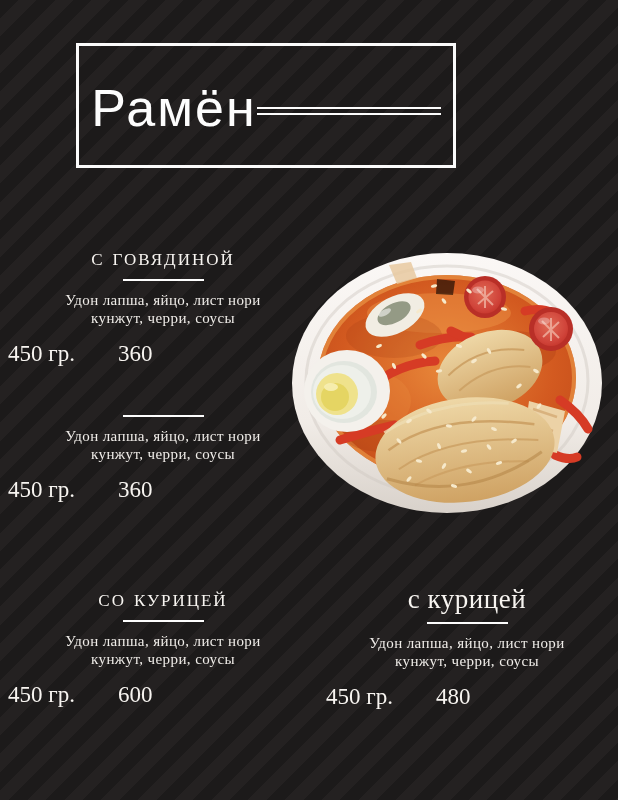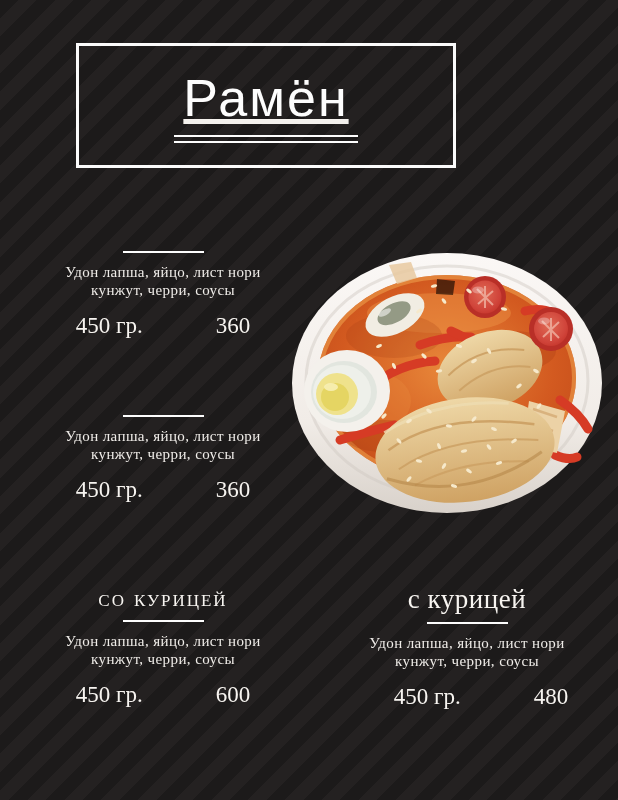--- a/index.html
+++ b/index.html
@@ -4,41 +4,41 @@
 <style>
   html,body { margin:0; padding:0; }
   .page {
     position:relative; width:618px; height:800px; overflow:hidden;
     background:repeating-linear-gradient(135deg, #1c1a1a 0 13px, #242121 13px 26px);
     font-family:"Liberation Serif", serif; color:#f4f1ed;
   }
   .title-box {
     position:absolute; left:76px; top:43px; width:380px; height:125px;
     border:3px solid #fbfbfb; box-sizing:border-box;
-    display:flex; flex-direction:column; align-items:center; justify-content:center;text-decoration:underline;
+    display:flex; flex-direction:row; align-items:center; justify-content:center;
   }
   .title-text {
     font-family:"Liberation Sans", sans-serif; font-size:52px; line-height:1;
     letter-spacing:2px; color:#fdfdfd; margin-top:4px;
   }
   .title-underline {
     width:184px; height:4px; margin-top:11px;
     border-top:2px solid #fdfdfd; border-bottom:2px solid #fdfdfd;
   }
   .menu-item { position:absolute; width:310px; text-align:center; }
   .item-1 { left:8px;   top:243px; }
   .item-2 { left:8px;   top:407px; }
   .item-3 { left:8px;   top:584px; }
   .item-4 { left:312px; top:584px; }
   .item-name { font-size:27px; line-height:30px; letter-spacing:0.5px; color:#f7f4f0; }
   .caps .item-name { font-variant:small-caps; font-size:24px; line-height:28px; letter-spacing:2px; }
   .item-divider { width:81px; border-top:2.5px solid #fdfdfd; margin:8px auto 10px auto; }
   .item-desc { font-size:15px; line-height:18px; letter-spacing:0.4px; color:#efece8; }
   .item-prices {
-    margin-top:14px; display:flex; justify-content:center; gap:73px;
+    margin-top:14px; display:flex; justify-content:flex-start; gap:43px;
     font-size:23px; line-height:26px; color:#f7f4f0;
   }
   .item-4 .item-prices { transform:translateX(14px); }
   .bowl-photo { position:absolute; left:289px; top:251px; width:316px; height:264px; }
 </style>
 </head>
 <body>
 
 <div class="page">
 
@@ -170,20 +170,21 @@
       <ellipse cx="130" cy="60" rx="3.2" ry="1.6" transform="rotate(-35 130 60)"></ellipse>
       <ellipse cx="155" cy="50" rx="3.2" ry="1.6" transform="rotate(55 155 50)"></ellipse>
       <ellipse cx="145" cy="35" rx="3.2" ry="1.6" transform="rotate(-15 145 35)"></ellipse>
       <ellipse cx="180" cy="40" rx="3.2" ry="1.6" transform="rotate(40 180 40)"></ellipse>
       <ellipse cx="120" cy="228" rx="3.2" ry="1.6" transform="rotate(-50 120 228)"></ellipse>
       <ellipse cx="165" cy="235" rx="3.2" ry="1.6" transform="rotate(20 165 235)"></ellipse>
     </g>
   </svg>
 
   <div class="menu-item item-1 caps">
+    <div class="item-name">с говядиной</div>
     <div class="item-divider"></div>
     <div class="item-desc">
       <div>Удон лапша, яйцо, лист нори</div>
       <div>кунжут, черри, соусы</div>
     </div>
     <div class="item-prices">
       <span>450 гр.</span>
       <span>360</span>
     </div>
   </div>

